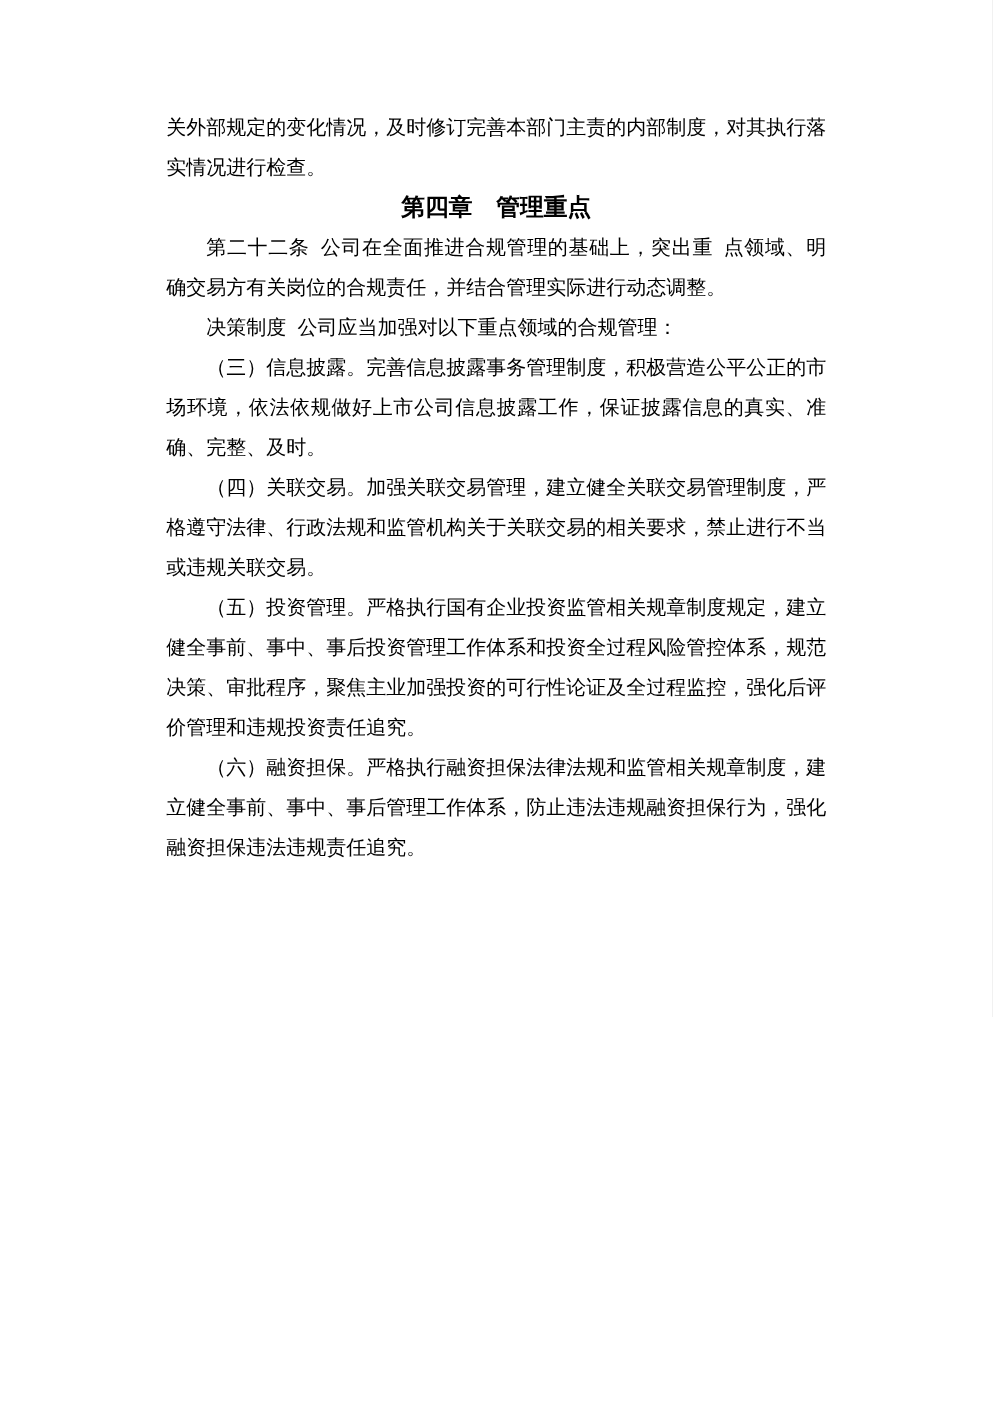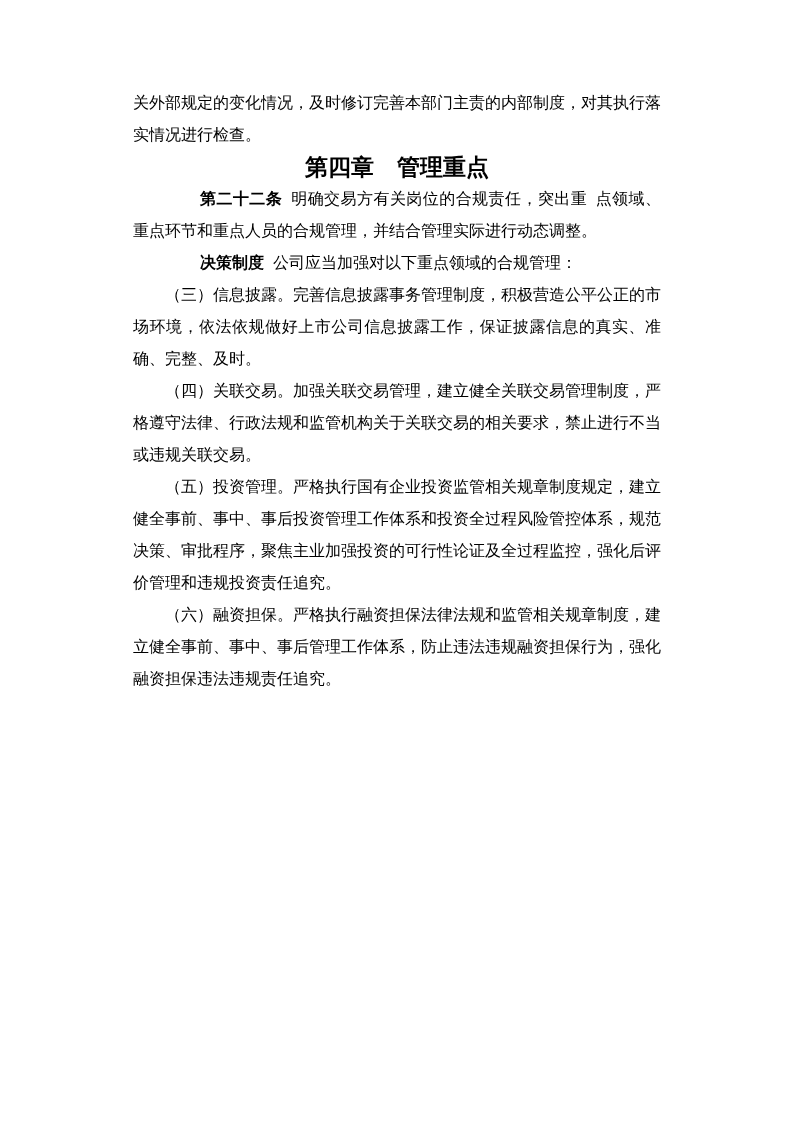--- a/index.html
+++ b/index.html
@@ -21,44 +21,43 @@
     font-size: 16px;
     line-height: 32px;
     text-align: justify;
   }
   .doc p { margin: 0; padding: 0; }
   .cont { text-indent: 0; }
   .chapter {
     margin: 0;
     text-align: center;
     text-indent: 0;
-    font-size: 23px;
+    font-size: 19px;
     line-height: 32px;
     font-weight: 700;
     font-family: "Liberation Sans", "DejaVu Sans", sans-serif;
   }
   .para { text-indent: 2em; }
   .lead {
-    font-weight: 700;
+    font-weight: 400;
     font-family: "Liberation Sans", "DejaVu Sans", sans-serif;
     margin-right: 9px;
-    margin-left: 35px;
   }
 </style>
 </head>
 <body>
 
 <div class="page">
   <div class="doc">
 
     <p class="cont">关外部规定的变化情况，及时修订完善本部门主责的内部制度，对其执行落实情况进行检查。</p>
 
     <p class="chapter">第四章　管理重点</p>
 
-    <p class="para"><span class="lead">第二十二条</span><span>明确交易方有关岗位的合规责任，突出重 点领域、重点环节和重点人员的合规管理，并结合管理实际进行动态调整。</span></p>
+    <p class="para"><span class="lead">第二十二条</span><span>公司在全面推进合规管理的基础上，突出重 点领域、明确交易方有关岗位的合规责任，并结合管理实际进行动态调整。</span></p>
 
     <p class="para"><span class="lead">决策制度</span><span>公司应当加强对以下重点领域的合规管理：</span></p>
 
 
 
     <p class="para">（三）信息披露。完善信息披露事务管理制度，积极营造公平公正的市场环境，依法依规做好上市公司信息披露工作，保证披露信息的真实、准确、完整、及时。</p>
 
     <p class="para">（四）关联交易。加强关联交易管理，建立健全关联交易管理制度，严格遵守法律、行政法规和监管机构关于关联交易的相关要求，禁止进行不当或违规关联交易。</p>
 
     <p class="para">（五）投资管理。严格执行国有企业投资监管相关规章制度规定，建立健全事前、事中、事后投资管理工作体系和投资全过程风险管控体系，规范决策、审批程序，聚焦主业加强投资的可行性论证及全过程监控，强化后评价管理和违规投资责任追究。</p>

